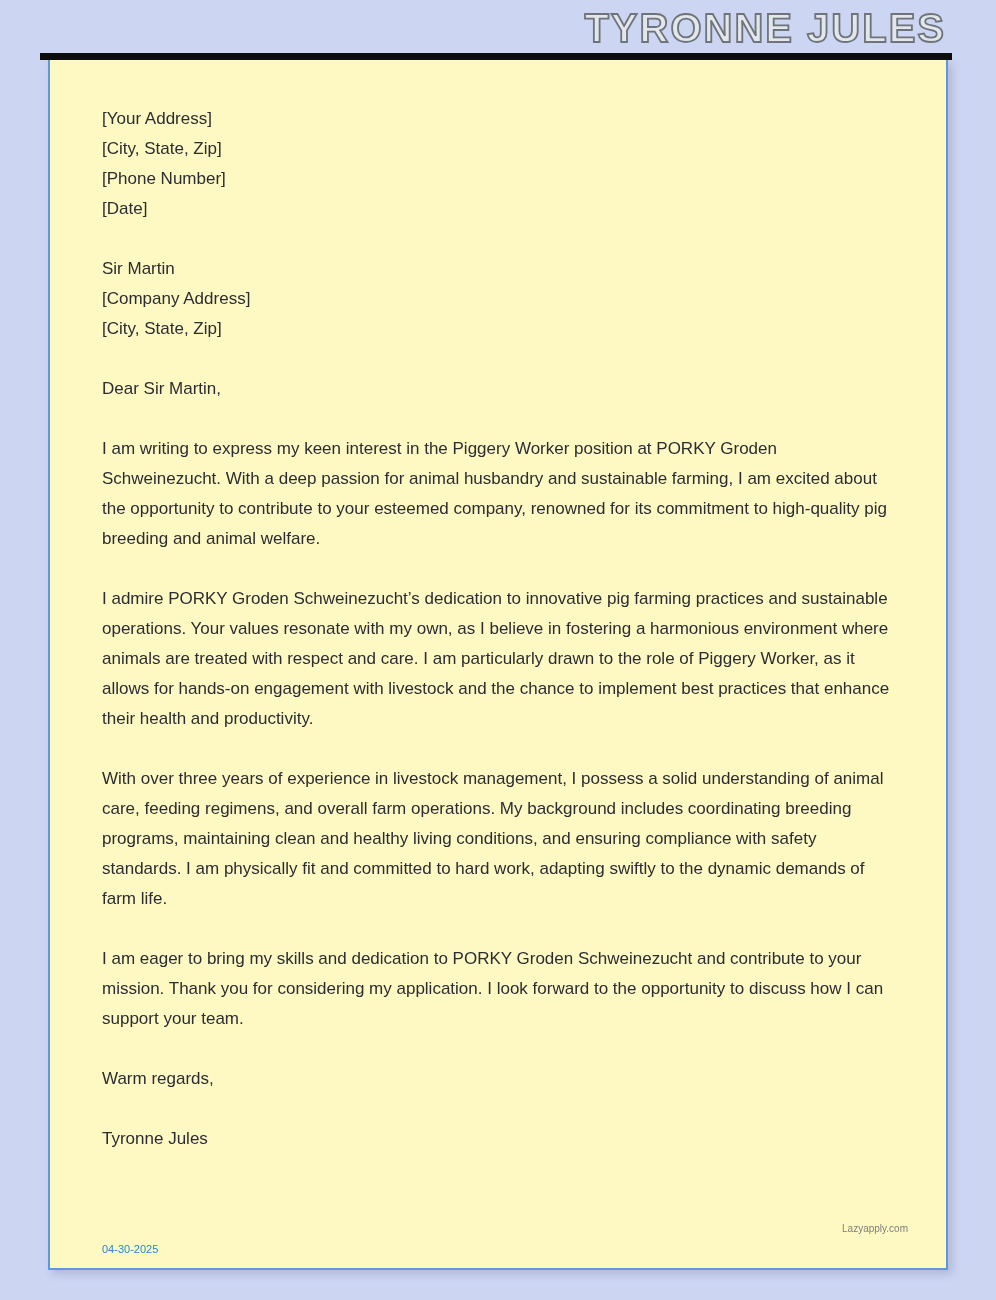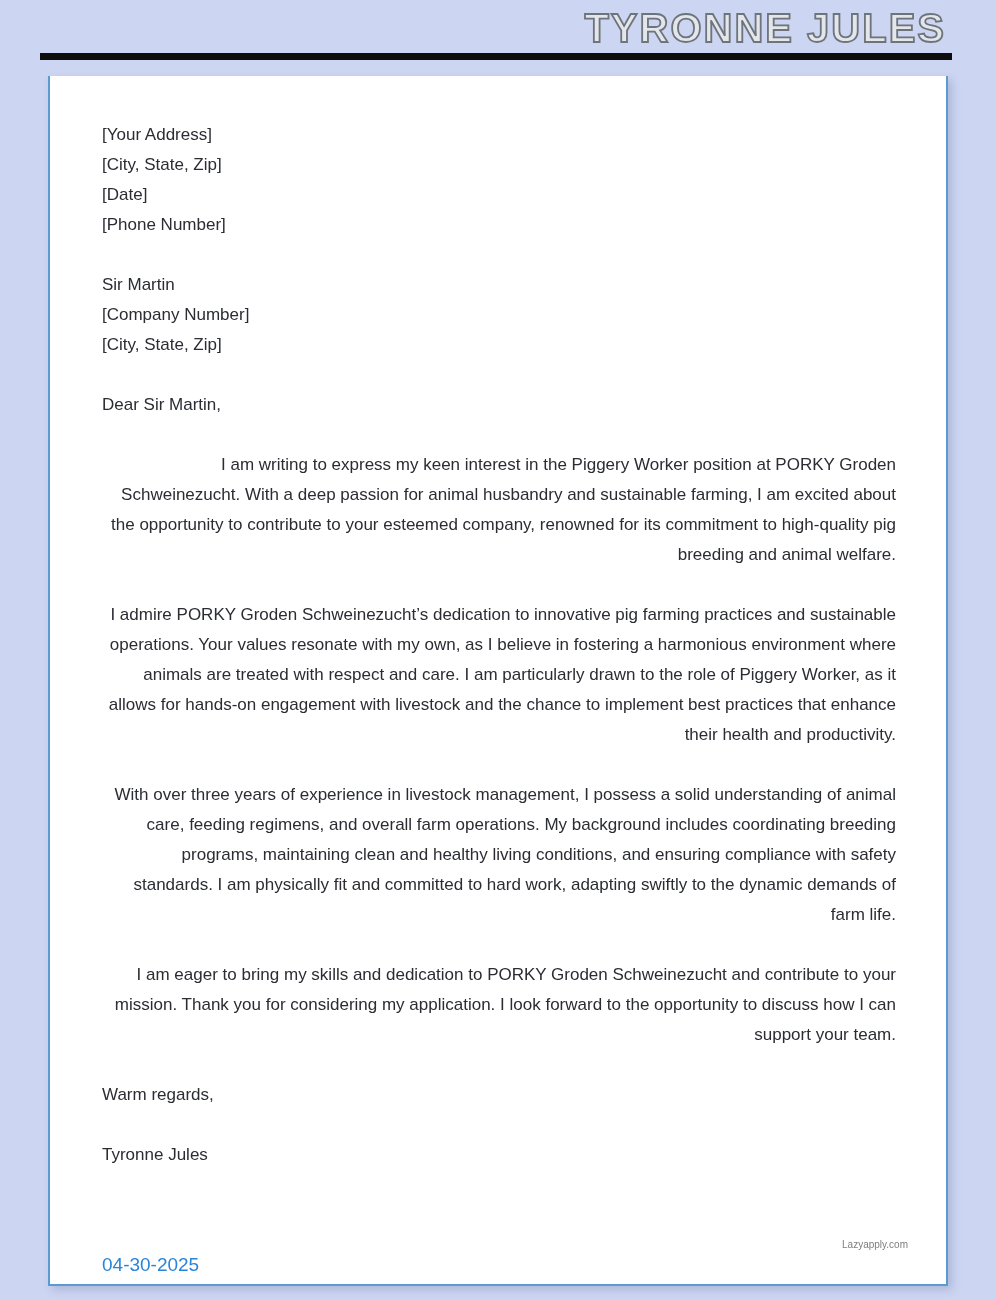--- a/index.html
+++ b/index.html
@@ -32,24 +32,24 @@
     white-space: nowrap;
     font-family: "Liberation Sans", sans-serif;
   }
   .top-bar {
     margin-left: 40px;
     width: 912px;
     height: 7px;
     background: #0d0d0d;
   }
   .page {
-    margin: 16px 48px;
+    margin: 0 48px;
     width: 896px; 
     height: 1208px;
-    background: #ffffff;
+    background: #fef9c3;
     border: 2px solid #5b9bd5;
     border-top: none;
     position: relative;
     box-shadow: 4px 4px 8px rgba(90, 100, 140, 0.25);
     box-sizing: content-box;
   }
   .letter-body {
     padding: 44px 50px 0 52px;
     color: #2b2d33;
     font-size: 17px;
@@ -57,28 +57,28 @@
   }
   .block {
     margin: 0 0 30px 0;
   }
   .block p {
     margin: 0;
     padding: 0;
   }
   .paragraph {
     margin: 0 0 30px 0;
-    text-align: right;
+    text-align: left;
   }
   .letter-date {
     position: absolute;
     left: 52px;
     bottom: 4px;
     color: #2a84d8;
-    font-size: 19px;
+    font-size: 11px;
     line-height: 30px;
   }
   .watermark {
     position: absolute;
     right: 38px;
     bottom: 34px;
     color: #7d7d7d;
     font-size: 10px;
   }
 </style>
@@ -90,27 +90,27 @@
 </div>
 
 <div class="top-bar"></div>
 
 <div class="page">
   <div class="letter-body">
 
     <div class="block">
       <p>[Your Address]</p>
       <p>[City, State, Zip]</p>
+      <p>[Phone Number]</p>
       <p>[Date]</p>
-      <p>[Phone Number]</p>
     </div>
 
     <div class="block">
       <p>Sir Martin</p>
-      <p>[Company Number]</p>
+      <p>[Company Address]</p>
       <p>[City, State, Zip]</p>
     </div>
 
     <div class="block">
       <p>Dear Sir Martin,</p>
     </div>
 
     <p class="paragraph">I am writing to express my keen interest in the Piggery Worker position at PORKY Groden Schweinezucht. With a deep passion for animal husbandry and sustainable farming, I am excited about the opportunity to contribute to your esteemed company, renowned for its commitment to high-quality pig breeding and animal welfare.</p>
     <p class="paragraph">I admire PORKY Groden Schweinezucht’s dedication to innovative pig farming practices and sustainable operations. Your values resonate with my own, as I believe in fostering a harmonious environment where animals are treated with respect and care. I am particularly drawn to the role of Piggery Worker, as it allows for hands-on engagement with livestock and the chance to implement best practices that enhance their health and productivity.</p>
     <p class="paragraph">With over three years of experience in livestock management, I possess a solid understanding of animal care, feeding regimens, and overall farm operations. My background includes coordinating breeding programs, maintaining clean and healthy living conditions, and ensuring compliance with safety standards. I am physically fit and committed to hard work, adapting swiftly to the dynamic demands of farm life.</p>

